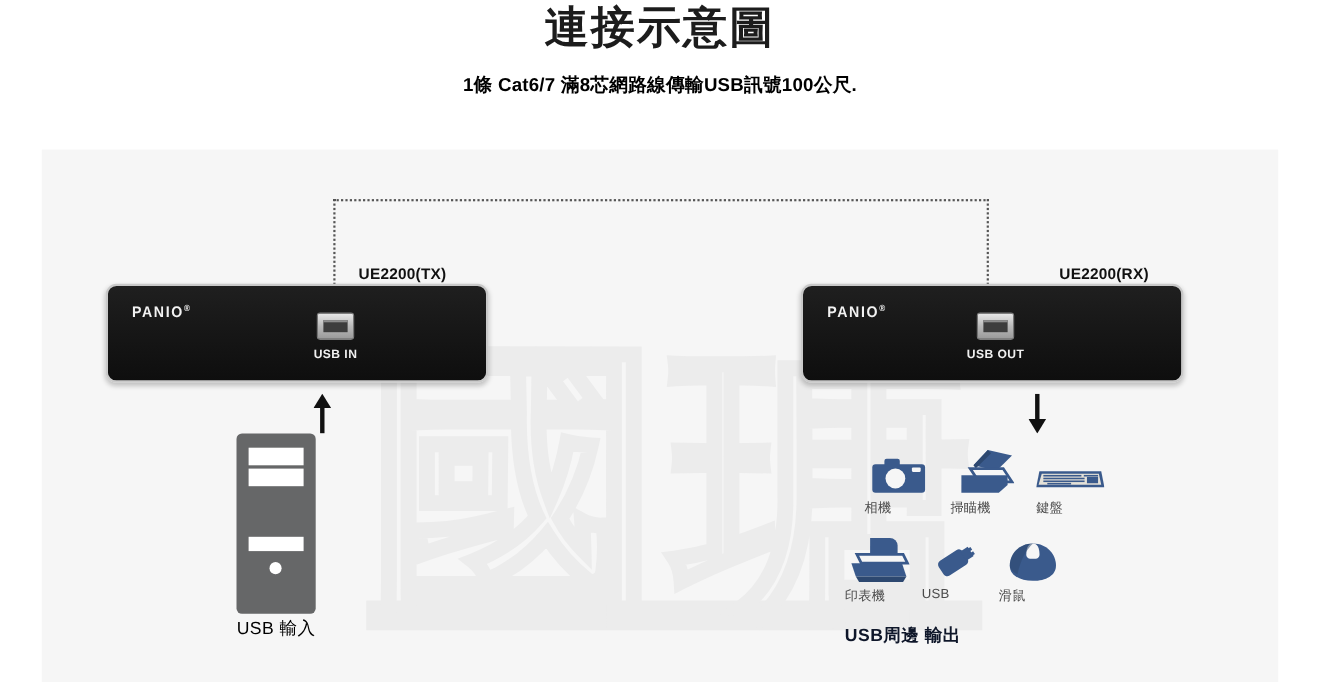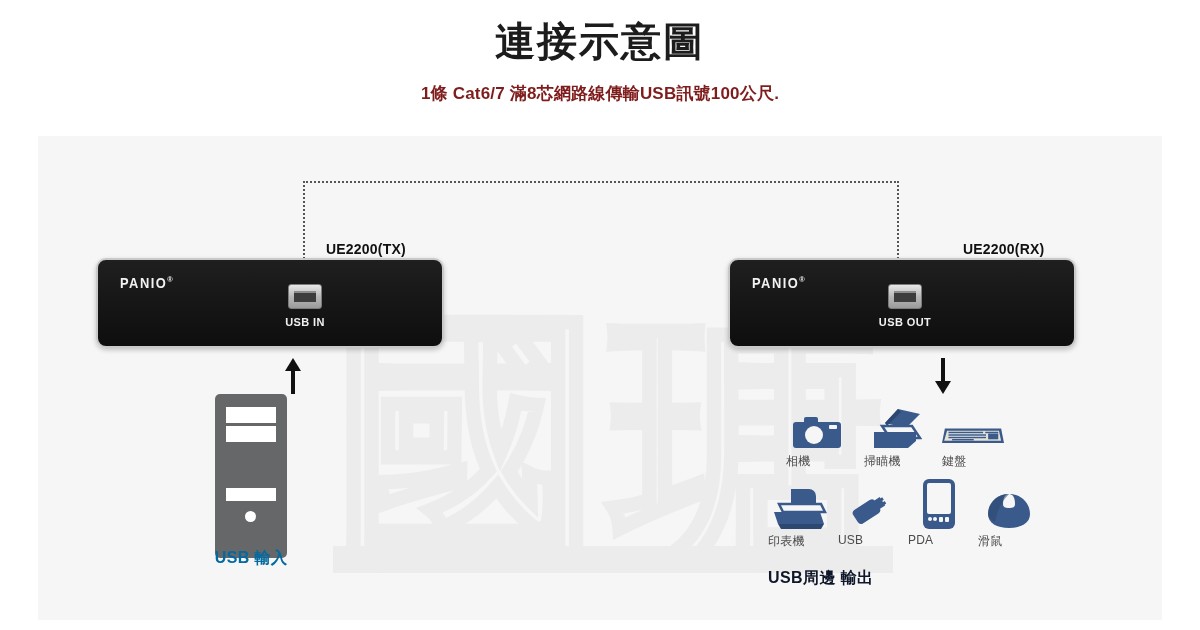--- a/index.html
+++ b/index.html
@@ -5,27 +5,27 @@
   * { margin:0; padding:0; box-sizing:border-box; }
   html,body { width:1200px; height:630px; }
   body {
     background:#ffffff;
     font-family:"Liberation Sans","DejaVu Sans",sans-serif;
     position:relative;
     overflow:hidden;
   }
 
   
-  #header { width:1200px; padding-top:16px; text-align:center; }
+  #header { width:1200px; padding-top:0; text-align:center; }
   #page-title {
     font-size:40px; font-weight:bold; color:#1c1c1c;
     letter-spacing:2px; line-height:1.25;
   }
   #page-subtitle {
-    font-size:17px; font-weight:bold; color:#7f1d1d;
+    font-size:17px; font-weight:bold; color:#000000;
     margin-top:16px; letter-spacing:0.2px;
   }
 
   
   #diagram-panel {
     position:absolute; left:38px; top:136px;
     width:1124px; height:484px;
     background:#f6f6f6;
     overflow:hidden;
   }
@@ -127,23 +127,23 @@
   }
   .pc-bay { position:absolute; left:11px; width:50px; background:#ffffff; }
   #pc-bay-1 { top:13px;  height:16px; }
   #pc-bay-2 { top:32px;  height:16px; }
   #pc-bay-3 { top:94px;  height:13px; }
   #pc-power {
     position:absolute; left:30px; top:117px;
     width:11px; height:11px; border-radius:50%; background:#ffffff;
   }
   #pc-caption {
-    position:absolute; left:117px; top:412px; width:192px;
+    position:absolute; left:117px; top:425px; width:192px;
     text-align:center;
-    font-size:16px; font-weight:bold; color:#0369a1; letter-spacing:0.4px;
+    font-size:16px; font-weight:normal; color:#000000; letter-spacing:0.4px;
   }
 
   
   #peripherals { position:absolute; left:730px; top:268px; width:290px; }
   .periph-row { display:flex; }
   #periph-row-1 { padding-left:18px; gap:16px; }
   #periph-row-2 { margin-top:14px; gap:8px; }
   .periph-item { width:62px; text-align:left; }
   .periph-icon { height:46px; display:flex; align-items:flex-end; justify-content:center; }
   .periph-label {
@@ -281,35 +281,20 @@
               <rect x="6" y="12" width="26" height="16" rx="4" fill="#3a5a8c"></rect>
               <rect x="30" y="15" width="8" height="10" fill="#3a5a8c"></rect>
               <rect x="37" y="16.5" width="3" height="3" fill="#3a5a8c"></rect>
               <rect x="37" y="21" width="3" height="3" fill="#3a5a8c"></rect>
             </g>
           </svg>
         </div>
         <div class="periph-label">USB</div>
       </div>
 
-      <div class="periph-item">
-        <div class="periph-icon">
-          <svg width="34" height="52" viewBox="0 0 34 52">
-            <rect x="1" y="1" width="32" height="50" rx="6" fill="#3a5a8c"></rect>
-            <rect x="5" y="5" width="24" height="31" rx="2" fill="#f6f6f6"></rect>
-            <g fill="#f6f6f6">
-              <circle cx="8" cy="41" r="2"></circle>
-              <circle cx="13" cy="41" r="2"></circle>
-              <rect x="17" y="39" width="4" height="5" rx="1"></rect>
-              <rect x="23" y="39" width="4" height="5" rx="1"></rect>
-            </g>
-          </svg>
-        </div>
-        <div class="periph-label">PDA</div>
-      </div>
 
       <div class="periph-item">
         <div class="periph-icon">
           <svg width="46" height="38" viewBox="0 0 46 38">
             <path d="M23 2 C36 2 44 12 44 22 C44 31 35 36 23 36 C11 36 2 31 2 22 C2 12 10 2 23 2 Z" fill="#3a5a8c"></path>
             <path d="M23 2 C27 2 29 6 29 12 C29 15 27 16 23 16 C19 16 17 15 17 12 C17 6 19 2 23 2 Z" fill="#f6f6f6"></path>
             <path d="M2 22 C2 12 10 2 23 2 C17 8 12 16 9 30 C5 28 2 25 2 22 Z" fill="#2d4870" opacity="0.55"></path>
           </svg>
         </div>
         <div class="periph-label">滑鼠</div>

